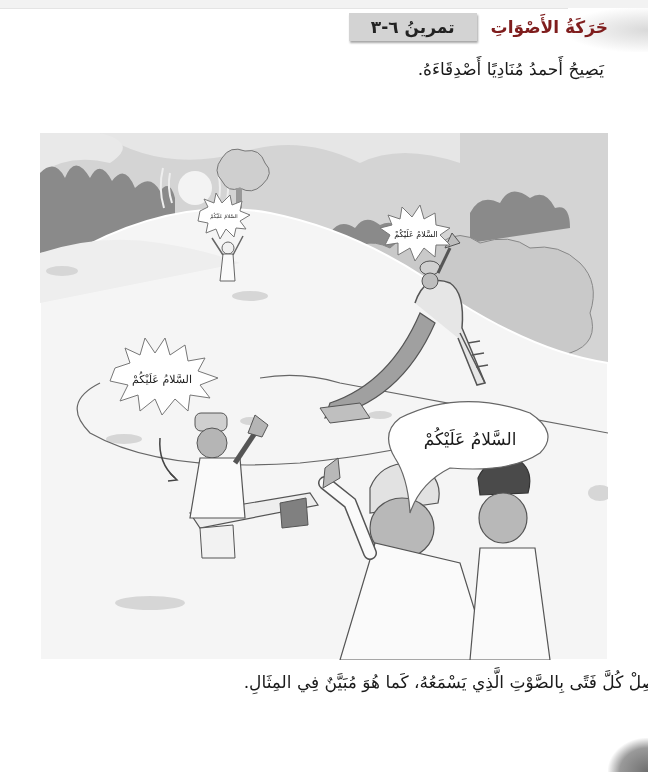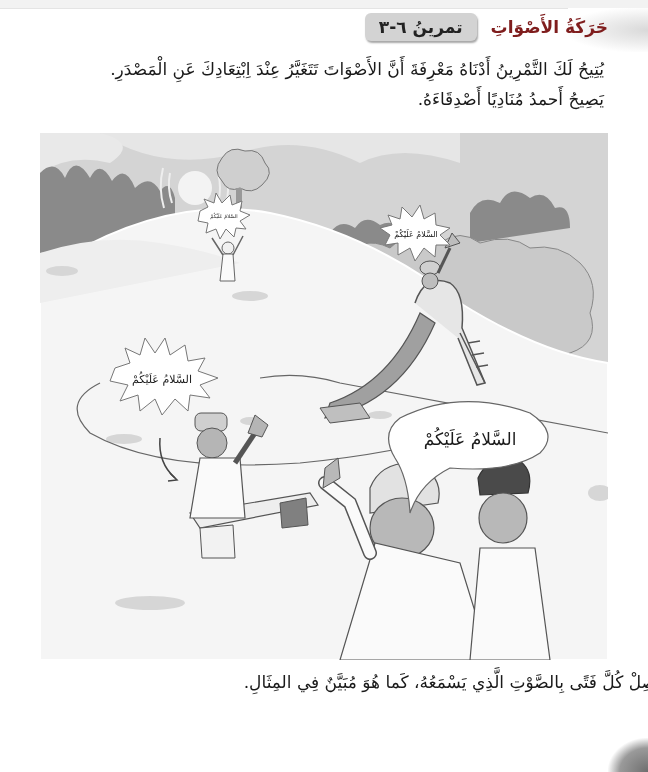--- a/index.html
+++ b/index.html
@@ -2,21 +2,21 @@
 <html><head>
 <meta charset="utf-8">
 <style>
   html, body { margin:0; padding:0; }
   body { width:648px; height:772px; background:#ffffff; position:relative; overflow:hidden;
          font-family:"DejaVu Serif", serif; color:#1a1a1a; }
   .topline { position:absolute; left:0; top:0; width:648px; height:8px; background:#f2f2f2; border-bottom:1px solid #e4e4e4; }
   .swoosh { position:absolute; right:0; top:8px; width:80px; height:44px;
             background:radial-gradient(ellipse at 100% 50%, #d9d9d9 0%, #ececec 40%, #ffffff 75%); }
   .header { position:absolute; right:40px; top:12px; height:30px; display:flex; flex-direction:row-reverse; align-items:center; gap:14px; direction:rtl; }
-  .badge { background:#d3d3d3; border-radius:6px; padding:2px 14px; font-family:"DejaVu Sans", sans-serif; font-weight:bold; font-size:17px;
+  .badge { background:#d3d3d3; border-radius:0; padding:2px 22px; font-family:"DejaVu Sans", sans-serif; font-weight:bold; font-size:17px;
            box-shadow:1px 2px 2px rgba(0,0,0,0.35); color:#222; height:24px; line-height:24px; }
   .title { font-family:"DejaVu Sans", sans-serif; font-weight:bold; font-size:17px; color:#7f1d1d; }
   .intro { position:absolute; right:44px; top:54px; width:570px; direction:rtl; text-align:right; font-size:17px; line-height:30px; }
   .intro p { margin:0; }
   .illus { position:absolute; left:40px; top:133px; width:568px; height:527px; background:#f5f5f5; overflow:hidden; }
   .footer-text { position:absolute; left:8px; width:648px; top:672px; direction:rtl; font-size:17px; }
   .corner { position:absolute; right:0; top:738px; width:40px; height:34px;
             background:radial-gradient(ellipse at 100% 100%, #6e6e6e 0%, #9a9a9a 50%, #ffffff 72%); }
   .bubble-text { font-family:"DejaVu Serif", serif; fill:#1a1a1a; }
 </style>
@@ -25,21 +25,20 @@
 
 <div class="topline"></div>
 <div class="swoosh"></div>
 
 <div class="header">
   <span class="badge">تمرينُ ٦-٣</span>
   <span class="title">حَرَكَةُ الأَصْوَاتِ</span>
 </div>
 
 <div class="intro">
-  <p>يُتِيحُ لَكَ التَّمْرِينُ أَدْنَاهُ مَعْرِفَةَ أَنَّ الأَصْوَاتَ تَتَغَيَّرُ عِنْدَ اِبْتِعَادِكَ عَنِ الْمَصْدَرِ.</p>
   <p>يَصِيحُ أَحمدُ مُنَادِيًا أَصْدِقَاءَهُ.</p>
 </div>
 
 <div class="illus">
   <svg width="568" height="527" viewBox="0 0 568 527" xmlns="http://www.w3.org/2000/svg">
 
     <rect x="0" y="0" width="568" height="527" fill="#d4d4d4"></rect>
 
     <path d="M60 0 Q120 40 200 20 Q260 0 320 30 Q360 10 420 30 L420 0 Z" fill="#e6e6e6"></path>
     <path d="M0 0 L0 40 Q30 20 70 30 Q100 10 60 0 Z" fill="#e9e9e9"></path>

